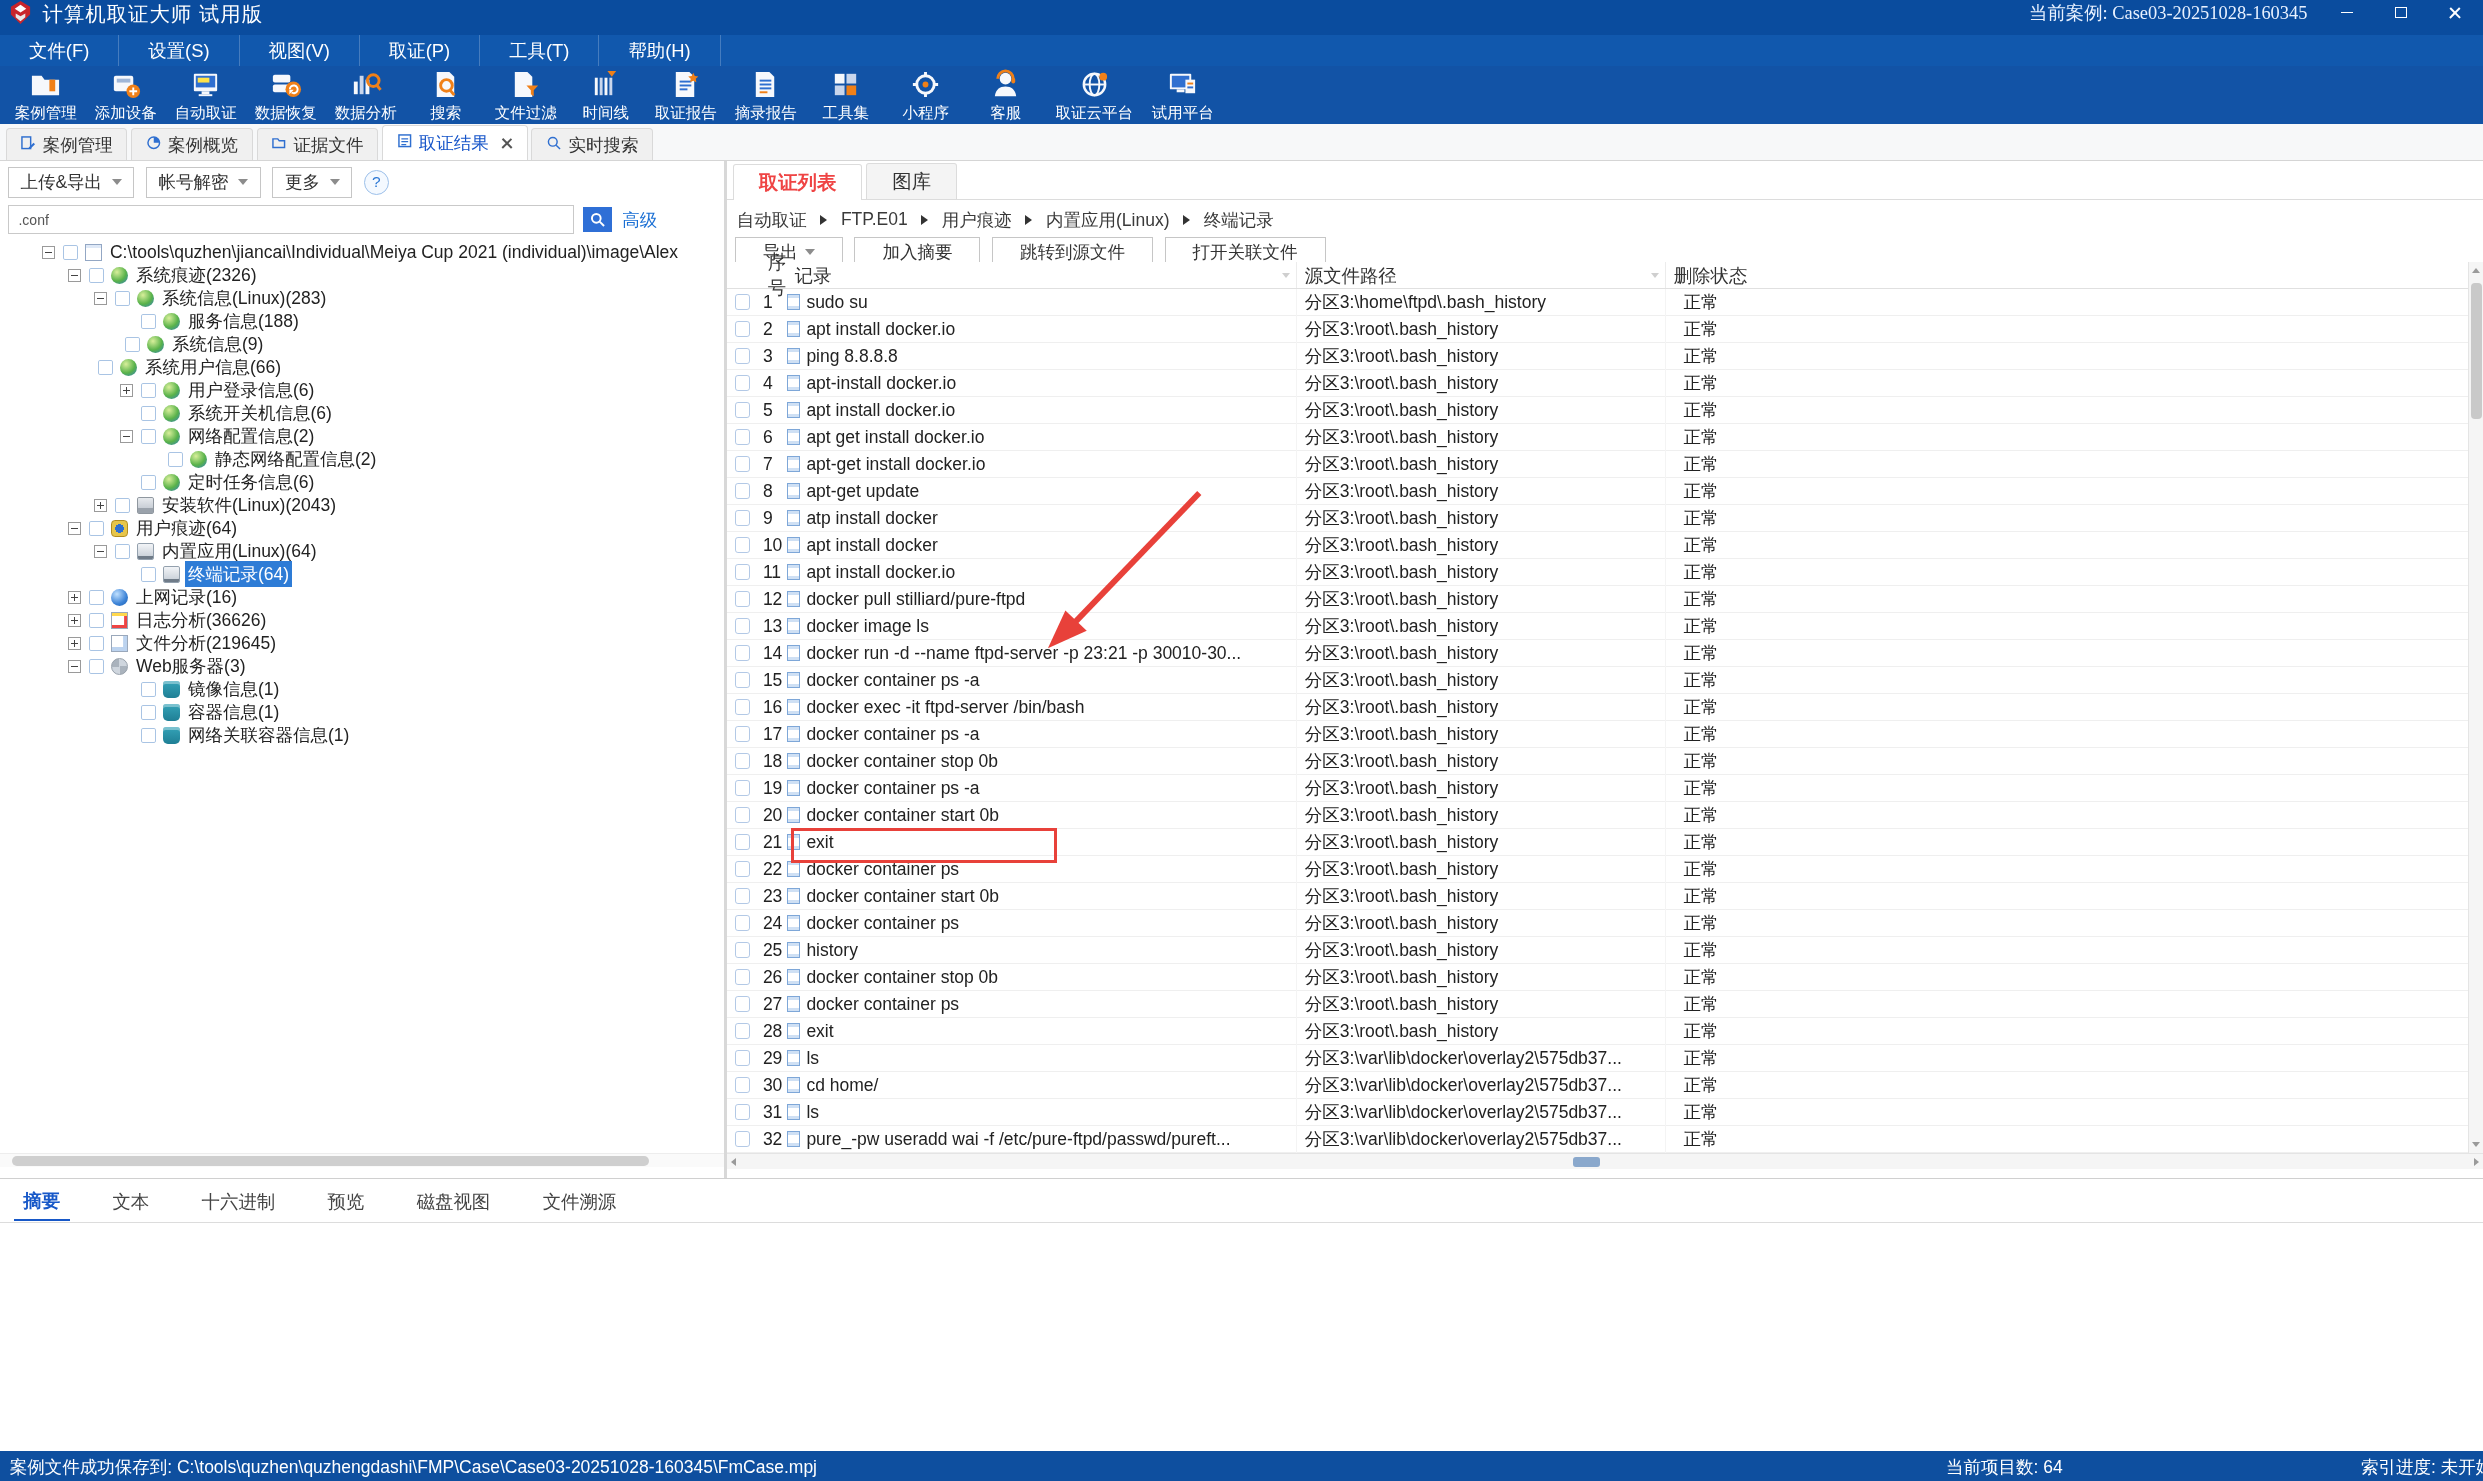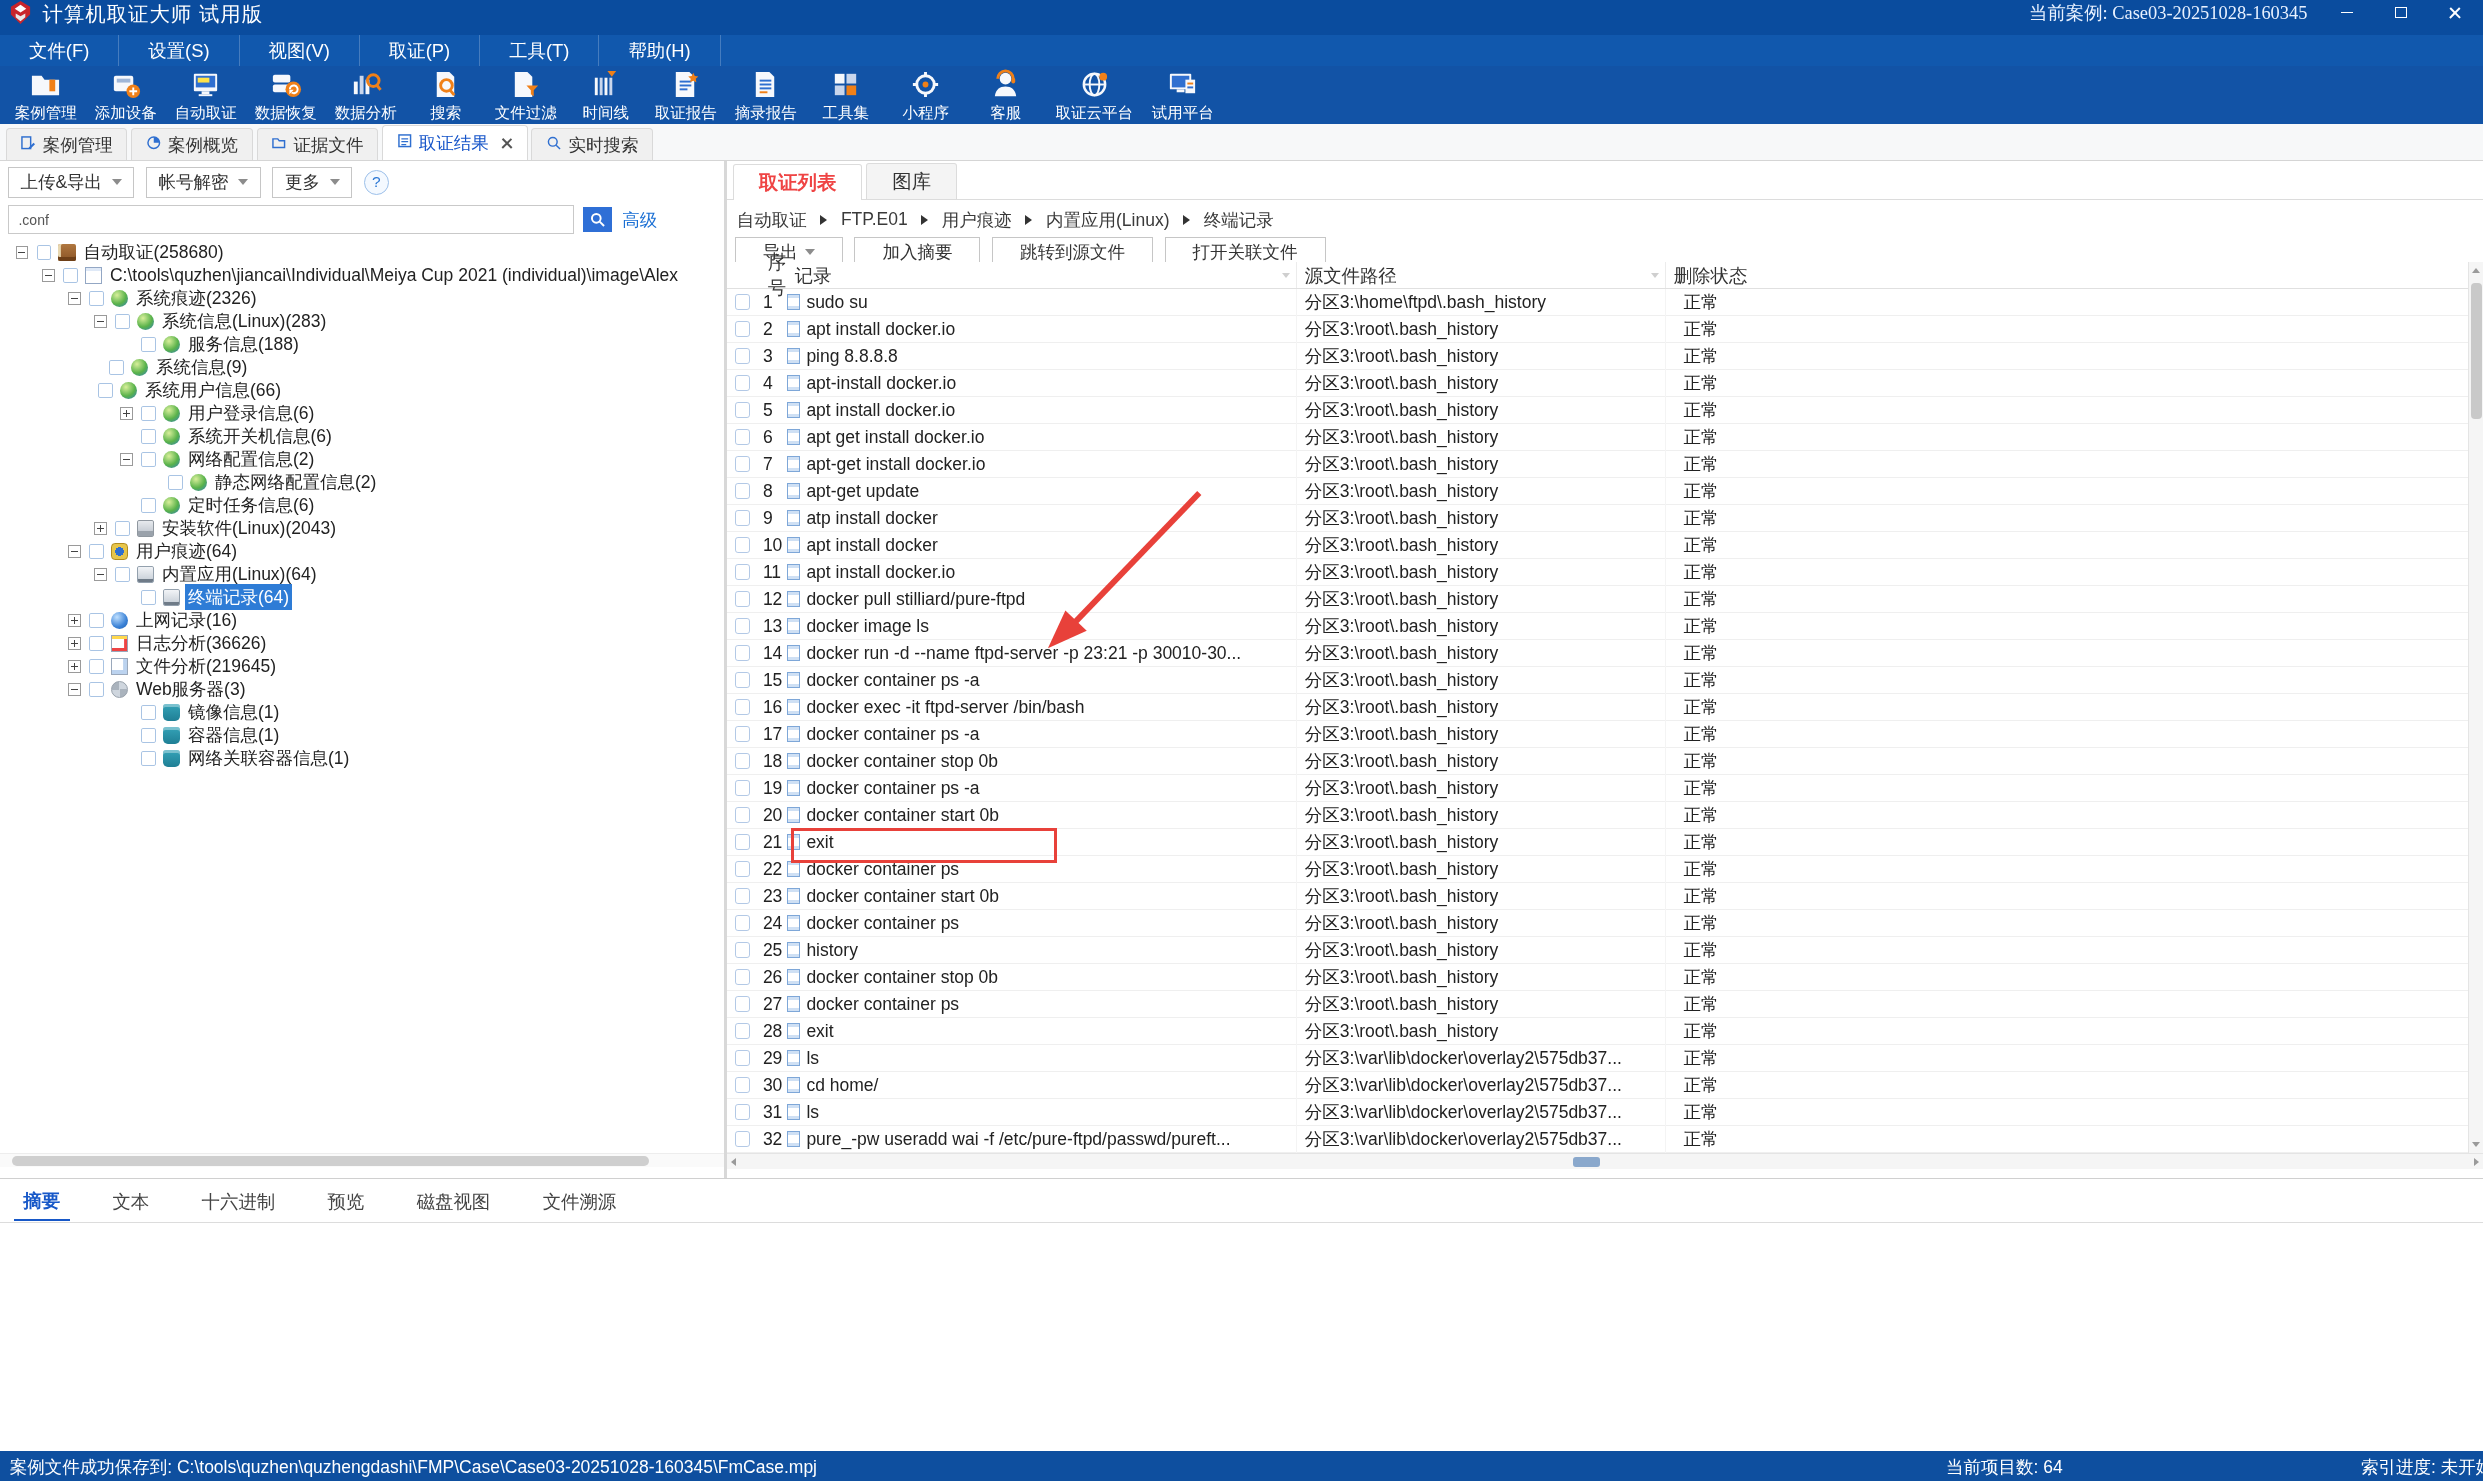--- a/index.html
+++ b/index.html
@@ -402,26 +402,20 @@
         <input id="search-input" value=".conf" style="">
         <button id="search-btn">
           <svg width="15.5" height="15.5" viewBox="0 0 16 16">
             <circle cx="6.5" cy="6.5" r="4.5" fill="none" stroke="#fff" stroke-width="2"></circle>
             <path d="M10 10l4.5 4.5" stroke="#fff" stroke-width="2"></path>
           </svg>
         </button>
         <span id="advanced-link">高级</span>
       </div>
       <div id="tree" class="abs">
-          <div class="tree-row" style="padding-left: 15.5px;">
-            <span class="exp "></span>
-            <span class="cbx"></span>
-            <span class="ti ti-book"></span>
-            <span class="tree-label">自动取证(258680)</span>
-          </div>
           <div class="tree-row" style="padding-left: 42px;">
             <span class="exp "></span>
             <span class="cbx"></span>
             <span class="ti ti-doc"></span>
             <span class="tree-label">C:\tools\quzhen\jiancai\Individual\Meiya Cup 2021 (individual)\image\Alex</span>
           </div>
           <div class="tree-row" style="padding-left: 68px;">
             <span class="exp "></span>
             <span class="cbx"></span>
             <span class="ti ti-globe"></span>
@@ -432,21 +426,21 @@
             <span class="cbx"></span>
             <span class="ti ti-globe"></span>
             <span class="tree-label">系统信息(Linux)(283)</span>
           </div>
           <div class="tree-row" style="padding-left: 120px;">
             <span class="exp none"></span>
             <span class="cbx"></span>
             <span class="ti ti-globe"></span>
             <span class="tree-label">服务信息(188)</span>
           </div>
-          <div class="tree-row" style="padding-left: 88px;">
+          <div class="tree-row" style="padding-left: 88px; margin-left: 16px;">
             <span class="exp none"></span>
             <span class="cbx"></span>
             <span class="ti ti-globe"></span>
             <span class="tree-label">系统信息(9)</span>
           </div>
           <div class="tree-row" style="padding-left: 77px;">
             <span class="exp none"></span>
             <span class="cbx"></span>
             <span class="ti ti-globe"></span>
             <span class="tree-label">系统用户信息(66)</span>

